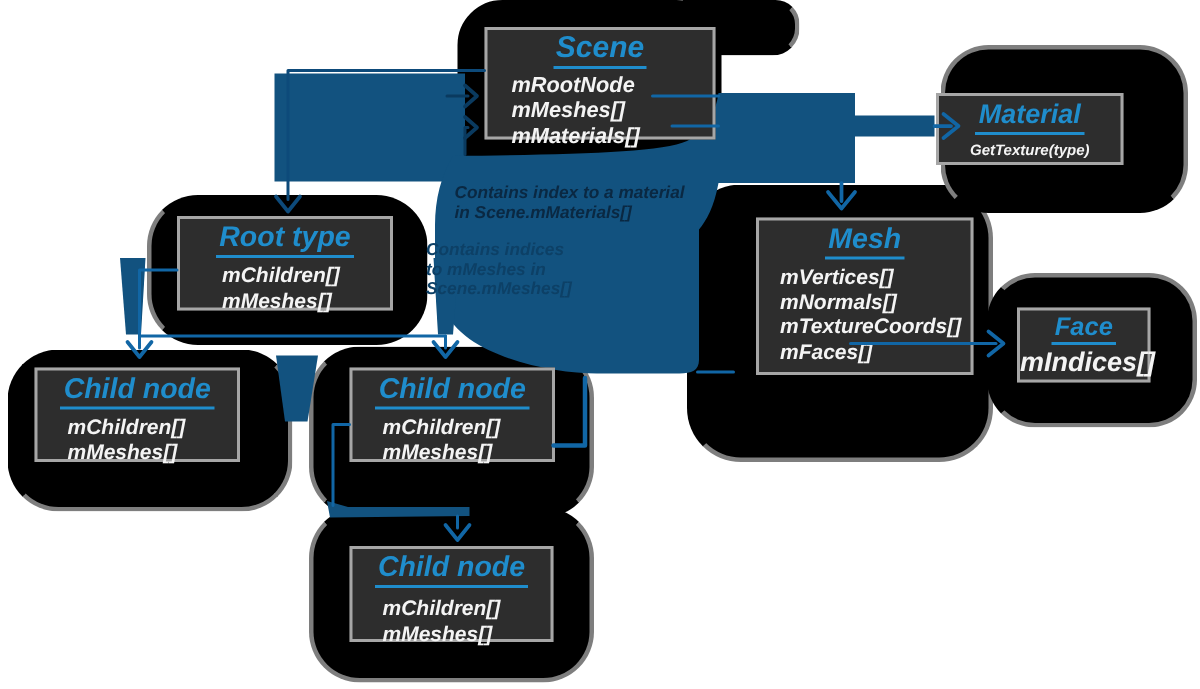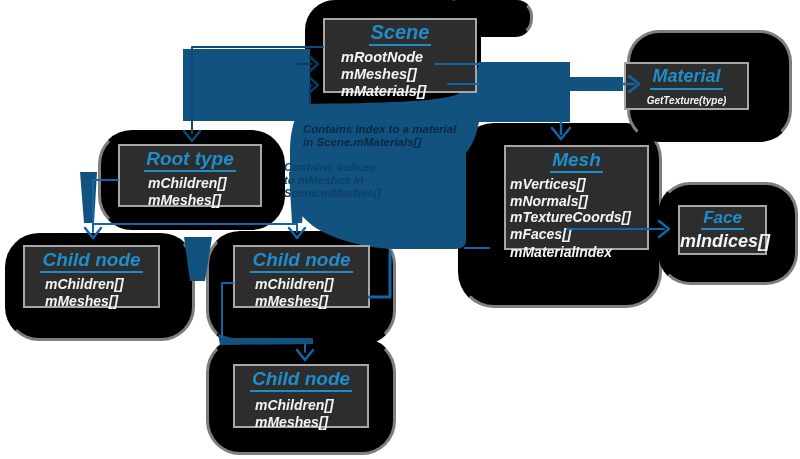--- a/index.html
+++ b/index.html
@@ -10,21 +10,21 @@
   svg.lines{position:absolute;left:0;top:0;z-index:4;pointer-events:none;}
   .cbox{position:absolute;background:#2d2d2d;border:2px solid #a6a6a6;box-sizing:border-box;
         z-index:3;text-align:center;}
   .cbox .t{display:inline-block;color:#1f8dcc;font-weight:bold;font-size:19px;
            border-bottom:2px solid #1f8dcc;padding:0 2px 1px 2px;margin-top:2px;line-height:21px;font-style:italic;}
   .cbox.sc .t{font-size:20px;}
   .members{text-align:left;margin-top:3px;}
   .m{color:#f4f4f4;font-weight:bold;font-style:italic;font-size:14px;line-height:16.5px;
      white-space:nowrap;}
   .sc .m{font-size:14.5px;line-height:17px;}
-  .pad16{padding-left:16px}.pad28{padding-left:28px}.pad20{padding-left:20px}.pad14{padding-left:4px}
+  .pad16{padding-left:16px}.pad28{padding-left:28px}.pad20{padding-left:20px}.pad14{padding-left:14px}
   .centered{text-align:center;padding-left:0;}
   .ann{position:absolute;z-index:5;font-weight:bold;font-style:italic;font-size:11.5px;
        line-height:13px;white-space:nowrap;}
   .ann1{color:#0a2842;}
   .ann2{color:#0d4066;}
 </style>
 </head>
 <body>
 
 <div id="stage">
@@ -70,21 +70,20 @@
     </div>
   </div>
 
   <div class="cbox" style="left:504px;top:145px;width:145px;height:105px;">
     <div class="t">Mesh</div>
     <div class="members pad14">
       <div class="m">mVertices[]</div>
       <div class="m">mNormals[]</div>
       <div class="m">mTextureCoords[]</div>
       <div class="m">mFaces[]</div>
-      <div class="m" style="margin-top:2px;">mMaterialIndex</div>
     </div>
   </div>
 
   <div class="cbox" style="left:678px;top:205px;width:89px;height:50px;">
     <div class="t" style="font-size:17px;line-height:18px;">Face</div>
     <div class="members centered">
       <div class="m" style="font-size:18px;">mIndices[]</div>
     </div>
   </div>
 

